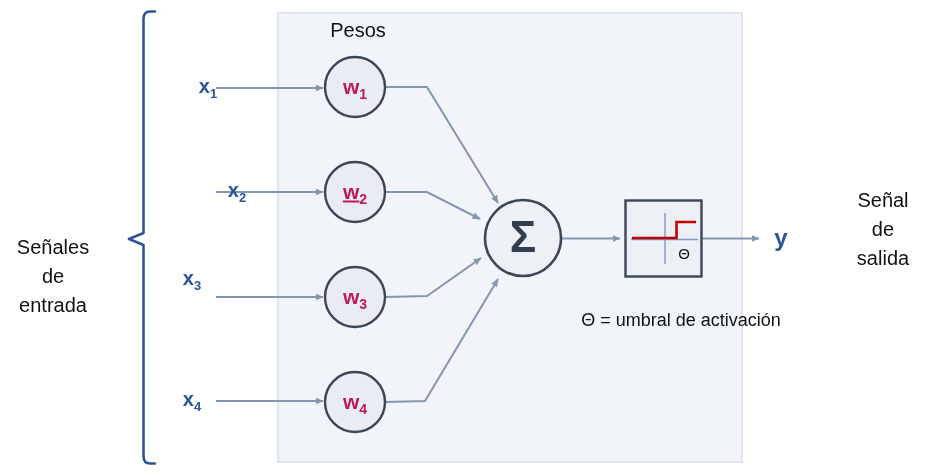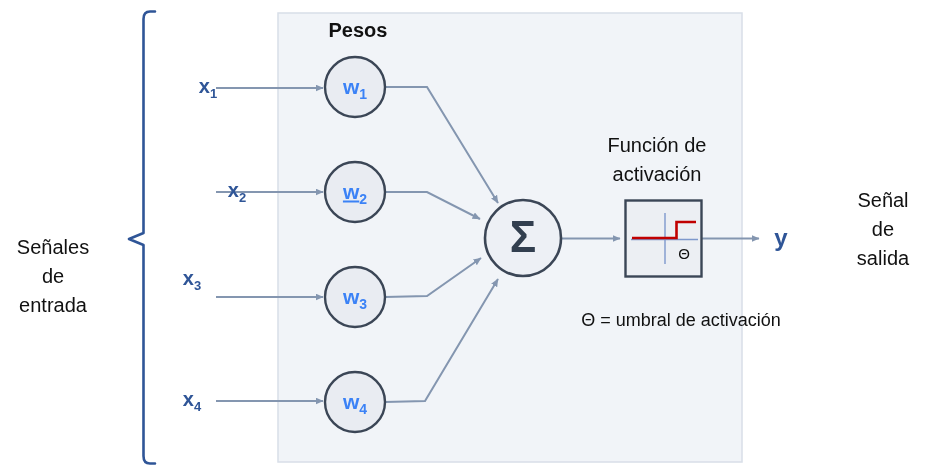--- a/index.html
+++ b/index.html
@@ -5,21 +5,21 @@
   html,body{margin:0;padding:0;background:#fff;}
   #stage{
     position:relative;width:933px;height:475px;background:#ffffff;
     font-family:"Liberation Sans",sans-serif;color:#1a1a1a;overflow:hidden;
   }
   #diagram-svg{position:absolute;left:0;top:0;width:933px;height:475px;}
   .lbl{position:absolute;transform:translate(-50%,-50%);text-align:center;white-space:pre-line;}
   .black20{font-size:20px;line-height:1.45;color:#111111;}
   .blue-label{color:#2F5597;font-size:20px;font-weight:600;white-space:nowrap;}
   .blue-label .sub, .node-label .sub{font-size:13px;vertical-align:-5px;}
-  .node-label{color:#3b82f6;font-size:21px;font-weight:600;white-space:nowrap;}
+  .node-label{color:#be185d;font-size:21px;font-weight:600;white-space:nowrap;}
   .node-label .sub{font-size:14px;}
   .sigma{color:#323f4f;font-size:44px;font-weight:600;}
   .theta-in-box{font-size:15px;color:#111111;}
   .y-label{color:#2F5597;font-size:24px;font-weight:600;}
   .note{font-size:18px;color:#111111;white-space:nowrap;}
 </style>
 </head>
 <body>
 
 <div id="stage">
@@ -59,36 +59,34 @@
     <rect x="625.5" y="200.5" width="76" height="76" fill="#ECEFF3" stroke="#3B4656" stroke-width="2.4"></rect>
     <line x1="665" y1="213" x2="665" y2="264" stroke="#7E99CC" stroke-width="1.4"></line>
     <line x1="631" y1="239.5" x2="698" y2="239.5" stroke="#7E99CC" stroke-width="1.4"></line>
     <path d="M632,238 L676.5,238 L676.5,222 L696,222" fill="none" stroke="#C00000" stroke-width="2.6"></path>
   </svg>
 
   <div class="lbl black20" style="left:53px;top:244px;margin-top:32px;">Señales
 de
 entrada</div>
 
-  <div class="lbl black20" style="left:358px;top:30px;font-weight:bold;">Pesos</div>
+  <div class="lbl black20" style="left:358px;top:30px;">Pesos</div>
 
   <div class="lbl blue-label" style="left:192px;top:88px;margin-left:16px;"><span>x</span><span class="sub">1</span></div>
   <div class="lbl blue-label" style="left:192px;top:192px;margin-left:45px;"><span>x</span><span class="sub">2</span></div>
   <div class="lbl blue-label" style="left:192px;top:280px;"><span>x</span><span class="sub">3</span></div>
   <div class="lbl blue-label" style="left:192px;top:401px;"><span>x</span><span class="sub">4</span></div>
 
   <div class="lbl node-label" style="left:355px;top:88px;"><span>w</span><span class="sub">1</span></div>
   <div class="lbl node-label" style="left:355px;top:193px;text-decoration:underline;"><span>w</span><span class="sub">2</span></div>
   <div class="lbl node-label" style="left:355px;top:298px;"><span>w</span><span class="sub">3</span></div>
   <div class="lbl node-label" style="left:355px;top:403px;"><span>w</span><span class="sub">4</span></div>
 
   <div class="lbl sigma" style="left:523px;top:237px;">Σ</div>
 
-  <div class="lbl black20" style="left:657px;top:160px;">Función de
-activación</div>
 
   <div class="lbl theta-in-box" style="left:684px;top:253px;">Θ</div>
 
   <div class="lbl note" style="left:681px;top:320px;">Θ = umbral de activación</div>
 
   <div class="lbl y-label" style="left:781px;top:238px;">y</div>
 
   <div class="lbl black20" style="left:883px;top:229px;">Señal
 de
 salida</div>

